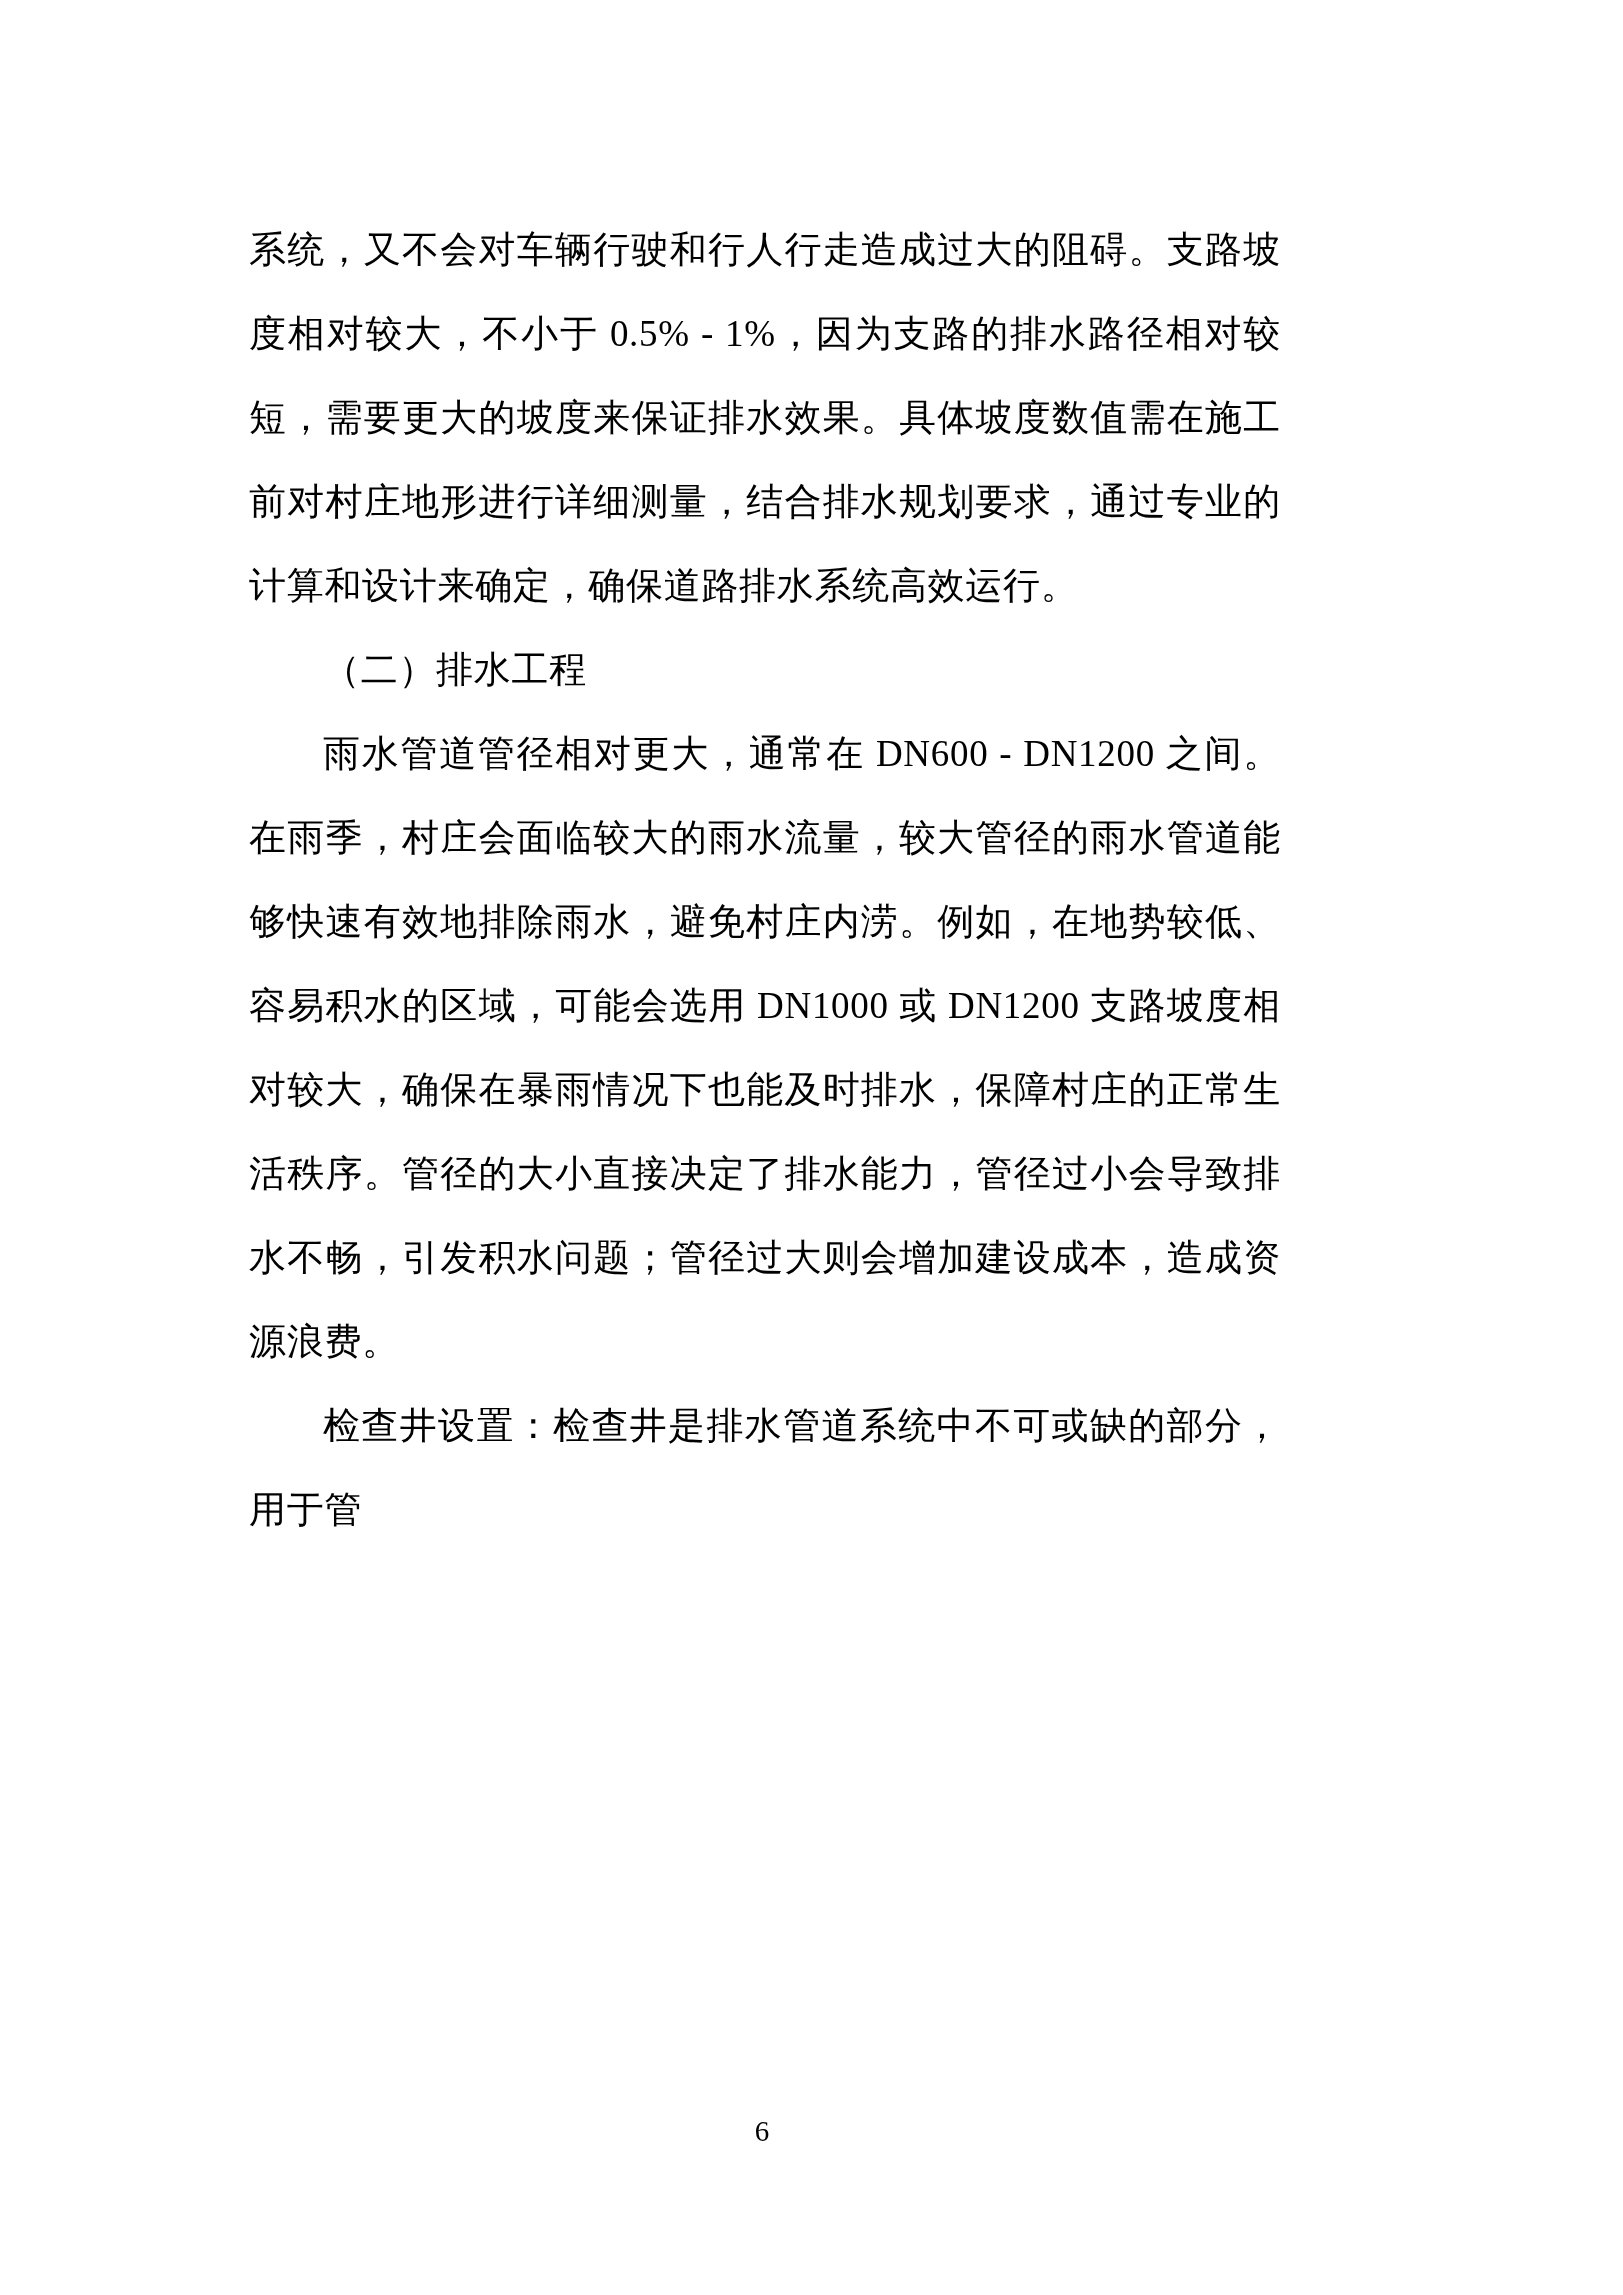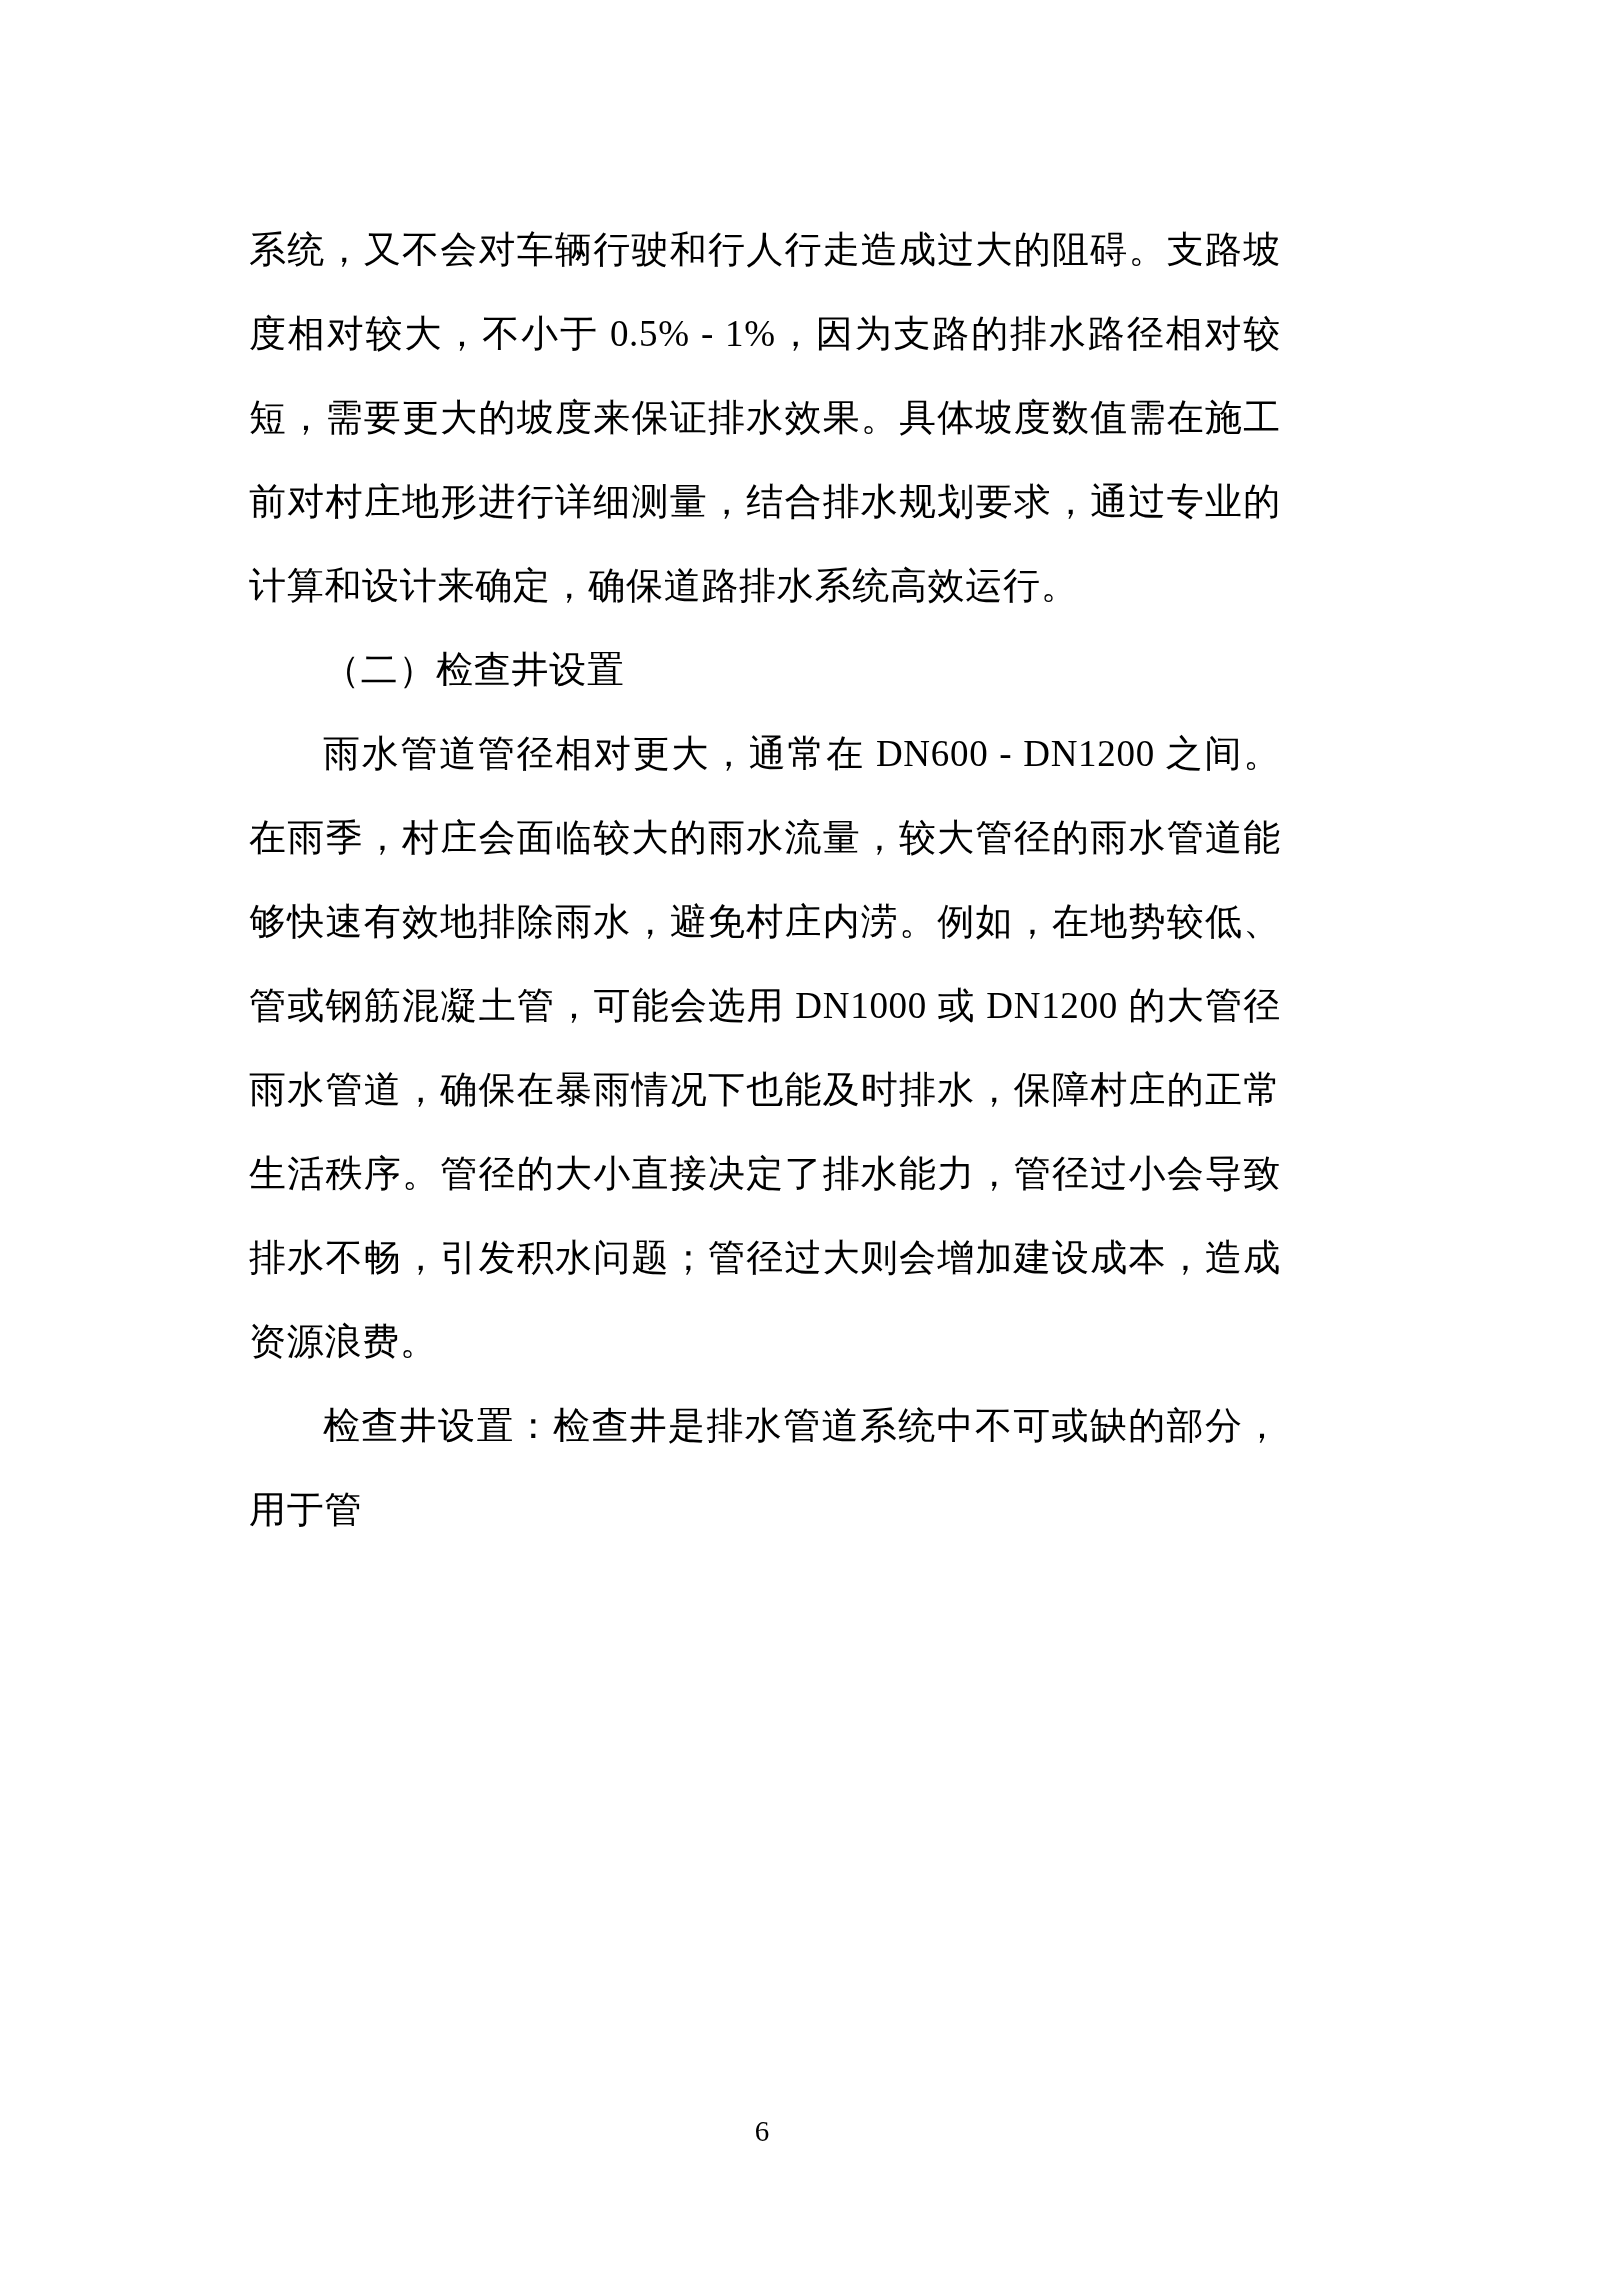--- a/index.html
+++ b/index.html
@@ -50,21 +50,21 @@
     font-family: "Liberation Serif", "DejaVu Serif", serif;
     color: #000000;
   }
 </style>
 </head>
 <body>
 
 <div class="page">
   <div class="content">
     <p class="para no-indent">系统，又不会对车辆行驶和行人行走造成过大的阻碍。支路坡度相对较大，不小于 0.5% - 1%，因为支路的排水路径相对较短，需要更大的坡度来保证排水效果。具体坡度数值需在施工前对村庄地形进行详细测量，结合排水规划要求，通过专业的计算和设计来确定，确保道路排水系统高效运行。</p>
-    <p class="para heading">（二）检查井设置</p>
-    <p class="para">雨水管道管径相对更大，通常在 DN600 - DN1200 之间。在雨季，村庄会面临较大的雨水流量，较大管径的雨水管道能够快速有效地排除雨水，避免村庄内涝。例如，在地势较低、管或钢筋混凝土管，可能会选用 DN1000 或 DN1200 的大管径雨水管道，确保在暴雨情况下也能及时排水，保障村庄的正常生活秩序。管径的大小直接决定了排水能力，管径过小会导致排水不畅，引发积水问题；管径过大则会增加建设成本，造成资源浪费。</p>
+    <p class="para heading">（二）排水工程</p>
+    <p class="para">雨水管道管径相对更大，通常在 DN600 - DN1200 之间。在雨季，村庄会面临较大的雨水流量，较大管径的雨水管道能够快速有效地排除雨水，避免村庄内涝。例如，在地势较低、容易积水的区域，可能会选用 DN1000 或 DN1200 支路坡度相对较大，确保在暴雨情况下也能及时排水，保障村庄的正常生活秩序。管径的大小直接决定了排水能力，管径过小会导致排水不畅，引发积水问题；管径过大则会增加建设成本，造成资源浪费。</p>
     <p class="para">检查井设置：检查井是排水管道系统中不可或缺的部分，用于管</p>
   </div>
   <div class="footer">
     <span class="page-number">6</span>
   </div>
 </div>
 
 
 </body></html>

